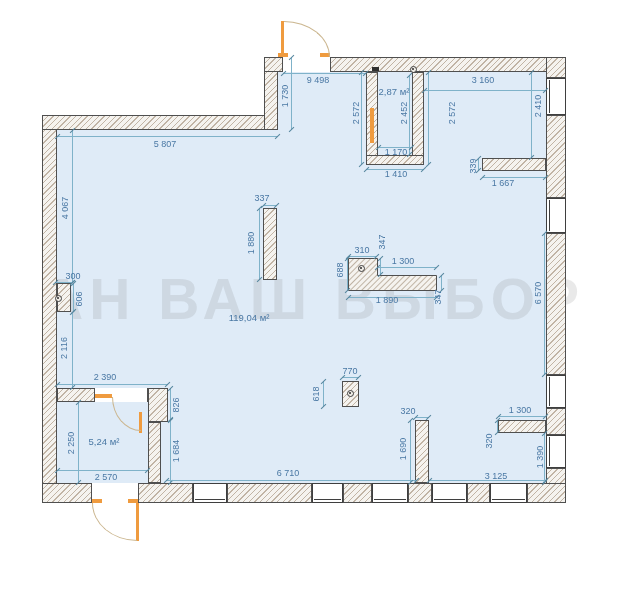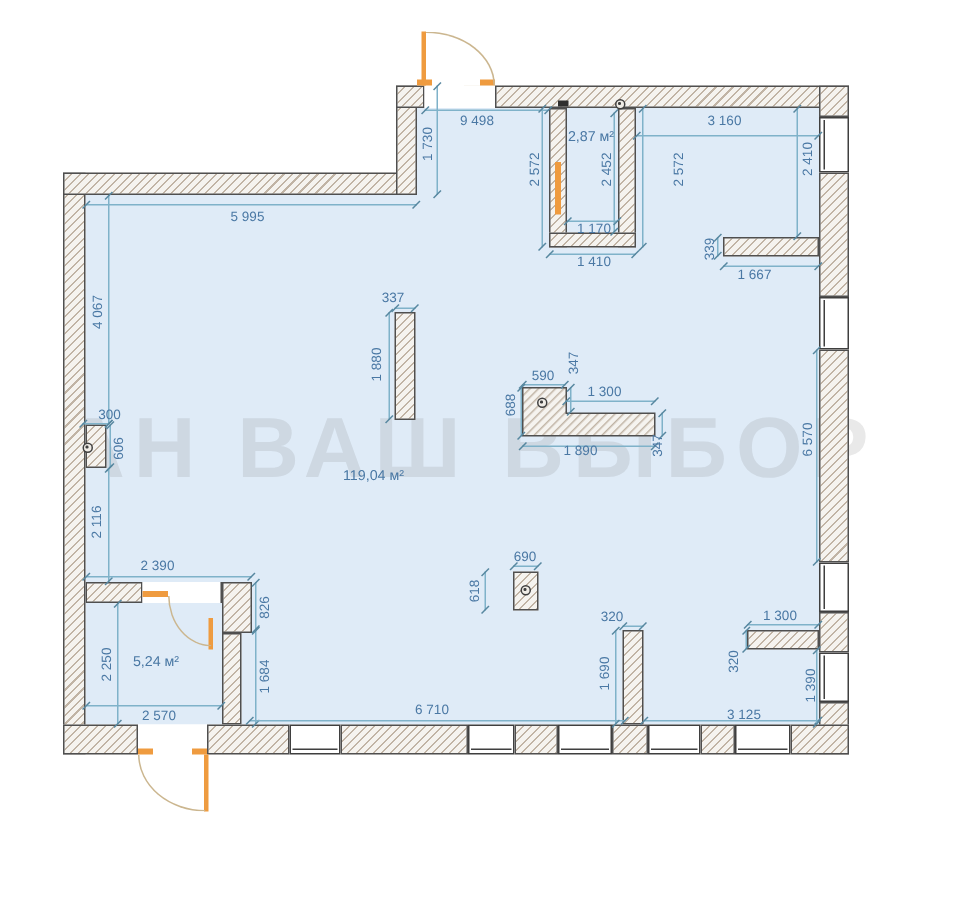--- a/index.html
+++ b/index.html
@@ -156,21 +156,21 @@
   <i class="dl v" style="left:544px;top:433px;height:50px"></i>
   <i class="dl h" style="left:263px;top:205px;width:14px"></i>
   <i class="dl v" style="left:259px;top:208px;height:72px"></i>
   <i class="dl h" style="left:348px;top:256px;width:29px"></i>
   <i class="dl v" style="left:380px;top:258px;height:17px"></i>
   <i class="dl h" style="left:377px;top:267px;width:60px"></i>
   <i class="dl v" style="left:347px;top:258px;height:33px"></i>
   <i class="dl h" style="left:348px;top:297px;width:89px"></i>
   <i class="dl v" style="left:441px;top:275px;height:16px"></i>
 
-  <span class="dim" style="left:165px;top:144px">5 995</span>
+  <span class="dim" style="left:165px;top:144px">5 807</span>
   <span class="dim v" style="left:285px;top:96px">1 730</span>
   <span class="dim" style="left:318px;top:80px">9 498</span>
   <span class="dim v" style="left:356px;top:113px">2 572</span>
   <span class="dim v" style="left:404px;top:113px">2 452</span>
   <span class="dim v" style="left:452px;top:113px">2 572</span>
   <span class="dim" style="left:396px;top:152px">1 170</span>
   <span class="dim" style="left:396px;top:174px">1 410</span>
   <span class="dim" style="left:483px;top:80px">3 160</span>
   <span class="dim v" style="left:538px;top:106px">2 410</span>
   <span class="dim v" style="left:473px;top:166px">339</span>
@@ -180,30 +180,30 @@
   <span class="dim" style="left:73px;top:276px">300</span>
   <span class="dim v" style="left:79px;top:299px">606</span>
   <span class="dim v" style="left:64px;top:348px">2 116</span>
   <span class="dim" style="left:105px;top:377px">2 390</span>
   <span class="dim v" style="left:176px;top:405px">826</span>
   <span class="dim v" style="left:176px;top:451px">1 684</span>
   <span class="dim v" style="left:71px;top:443px">2 250</span>
   <span class="dim" style="left:106px;top:477px">2 570</span>
   <span class="dim" style="left:288px;top:473px">6 710</span>
   <span class="dim" style="left:496px;top:476px">3 125</span>
-  <span class="dim" style="left:350px;top:371px">690</span>
+  <span class="dim" style="left:350px;top:371px">770</span>
   <span class="dim v" style="left:316px;top:394px">618</span>
   <span class="dim" style="left:408px;top:411px">320</span>
   <span class="dim v" style="left:403px;top:449px">1 690</span>
   <span class="dim" style="left:520px;top:410px">1 300</span>
   <span class="dim v" style="left:489px;top:441px">320</span>
   <span class="dim v" style="left:540px;top:457px">1 390</span>
   <span class="dim" style="left:262px;top:198px">337</span>
   <span class="dim v" style="left:251px;top:243px">1 880</span>
-  <span class="dim" style="left:362px;top:250px">590</span>
+  <span class="dim" style="left:362px;top:250px">310</span>
   <span class="dim v" style="left:382px;top:242px">347</span>
   <span class="dim" style="left:403px;top:261px">1 300</span>
   <span class="dim v" style="left:340px;top:270px">688</span>
   <span class="dim" style="left:387px;top:300px">1 890</span>
   <span class="dim v" style="left:438px;top:297px">347</span>
 
   <span class="dim area" style="left:249px;top:318px">119,04 м²</span>
   <span class="dim area" style="left:104px;top:442px">5,24 м²</span>
   <span class="dim area" style="left:394px;top:92px">2,87 м²</span>
 

